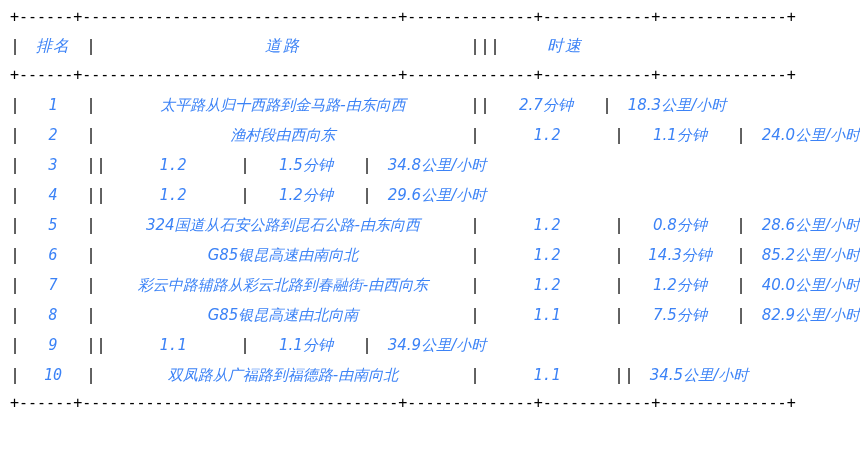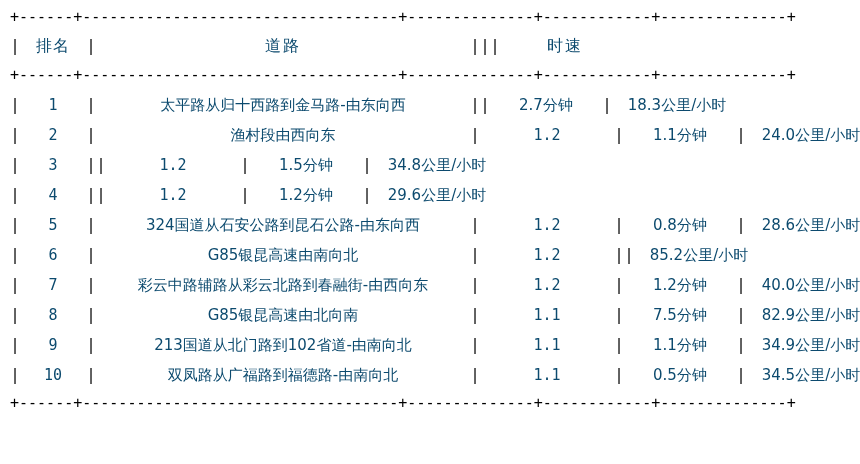--- a/index.html
+++ b/index.html
@@ -49,21 +49,22 @@
     color: #000000;
   }
 
   .cell {
     font-family: "DejaVu Sans", "Liberation Sans", sans-serif;
     font-size: 15px;
     line-height: 18px;
     text-align: center;
     white-space: nowrap;
     overflow: hidden;
-    color: #0c4a6e;
+    color: #3b82f6;
+    font-style: italic;
   }
   .c-rank  { flex: 0 0 66px; }
   .c-road  { flex: 0 0 374px; }
   .c-index { flex: 0 0 134px; }
   .c-dur   { flex: 0 0 112px; }
   .c-speed { flex: 0 0 130px; }
 
   .header-row .cell {
     font-size: 16px;
     letter-spacing: 1px;
@@ -165,20 +166,21 @@
   </div>
 
   <div class="row">
     <span class="bar">|</span>
     <span class="cell c-rank num">6</span>
     <span class="bar">|</span>
     <span class="cell c-road">G85银昆高速由南向北</span>
     <span class="bar">|</span>
     <span class="cell c-index num">1.2</span>
     <span class="bar">|</span>
+    <span class="cell c-dur">14.3分钟</span>
     <span class="bar">|</span>
     <span class="cell c-speed">85.2公里/小时</span>
 
   </div>
 
   <div class="row">
     <span class="bar">|</span>
     <span class="cell c-rank num">7</span>
     <span class="bar">|</span>
     <span class="cell c-road">彩云中路辅路从彩云北路到春融街-由西向东</span>
@@ -202,39 +204,37 @@
     <span class="cell c-dur">7.5分钟</span>
     <span class="bar">|</span>
     <span class="cell c-speed">82.9公里/小时</span>
 
   </div>
 
   <div class="row">
     <span class="bar">|</span>
     <span class="cell c-rank num">9</span>
     <span class="bar">|</span>
-    <span class="cell c-road">213国道从北门路到102省道-由南向北</span>
     <span class="bar">|</span>
     <span class="cell c-index num">1.1</span>
     <span class="bar">|</span>
     <span class="cell c-dur">1.1分钟</span>
     <span class="bar">|</span>
     <span class="cell c-speed">34.9公里/小时</span>
 
   </div>
 
   <div class="row">
     <span class="bar">|</span>
     <span class="cell c-rank num">10</span>
     <span class="bar">|</span>
     <span class="cell c-road">双凤路从广福路到福德路-由南向北</span>
     <span class="bar">|</span>
     <span class="cell c-index num">1.1</span>
     <span class="bar">|</span>
-    <span class="cell c-dur">0.5分钟</span>
     <span class="bar">|</span>
     <span class="cell c-speed">34.5公里/小时</span>
 
   </div>
 
   <div class="rule rule-bot">+------+-----------------------------------+--------------+------------+--------------+</div>
 
 </div>
 
 </body></html>

